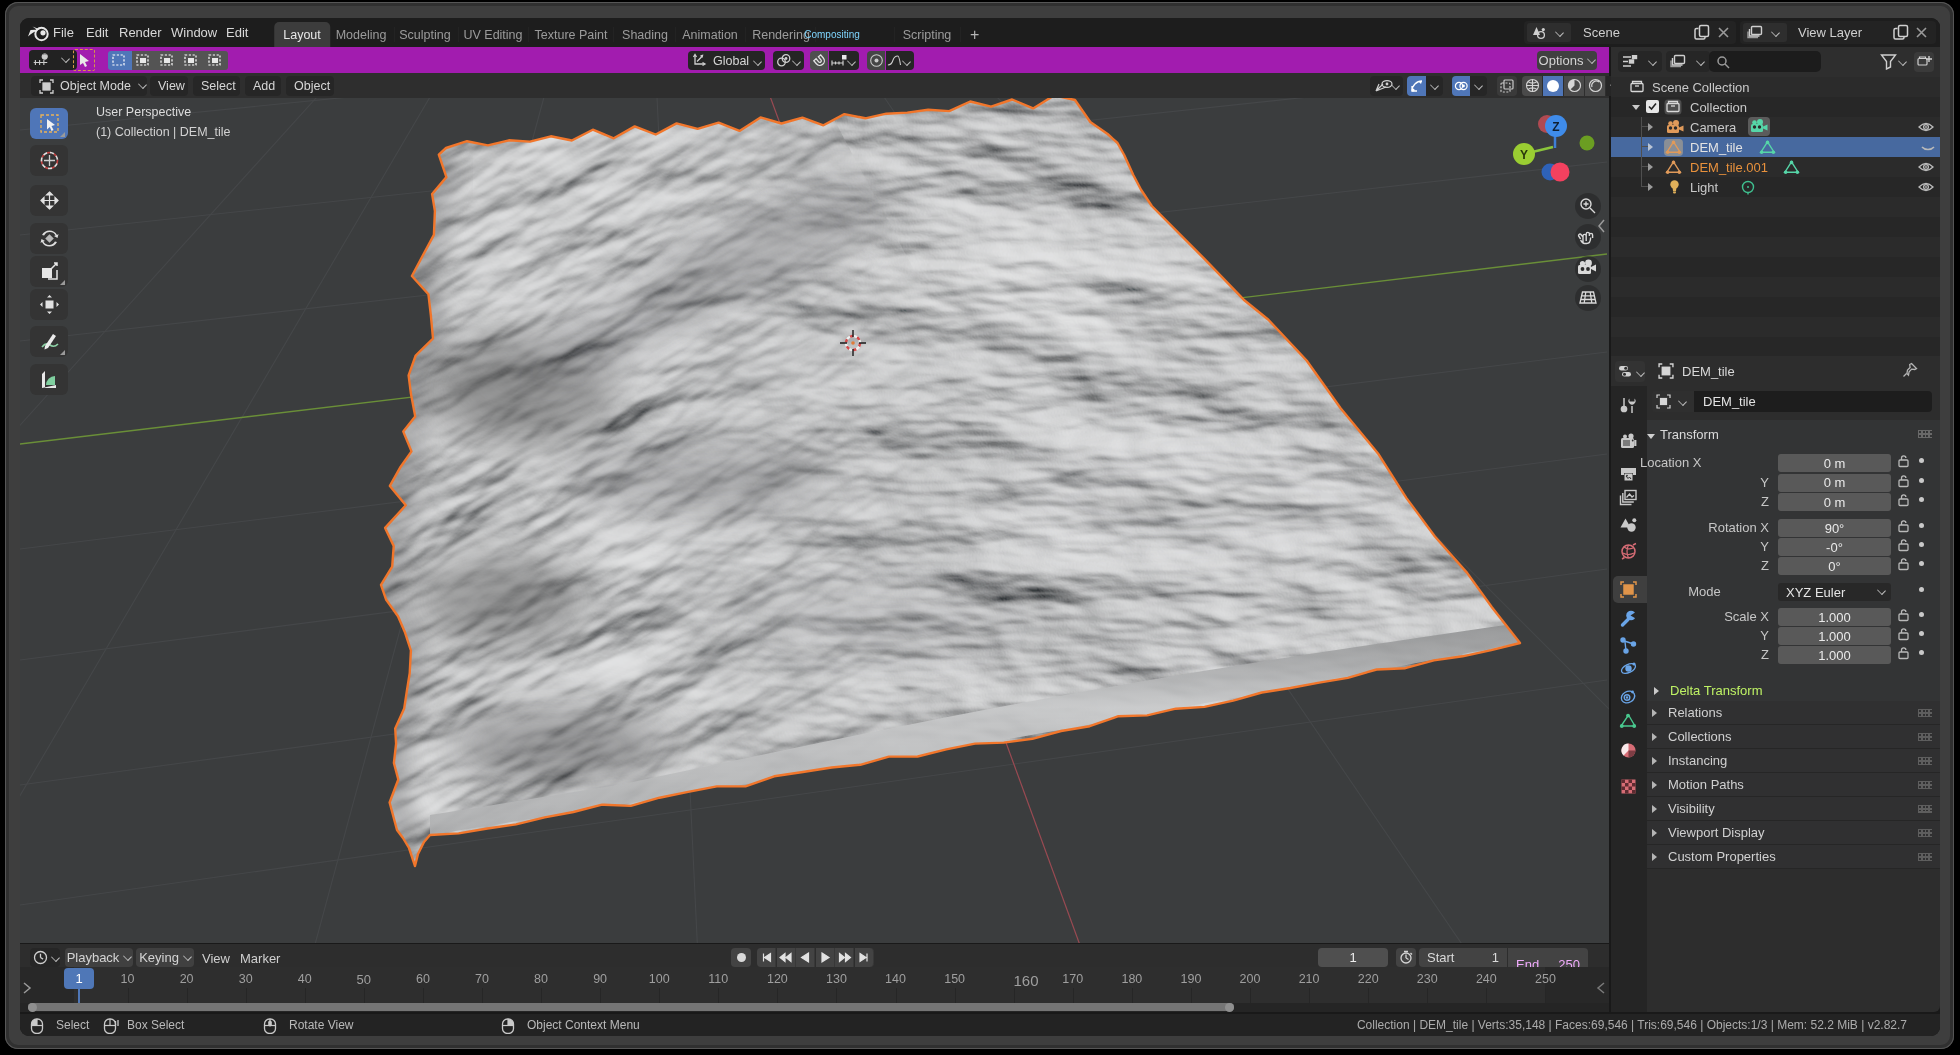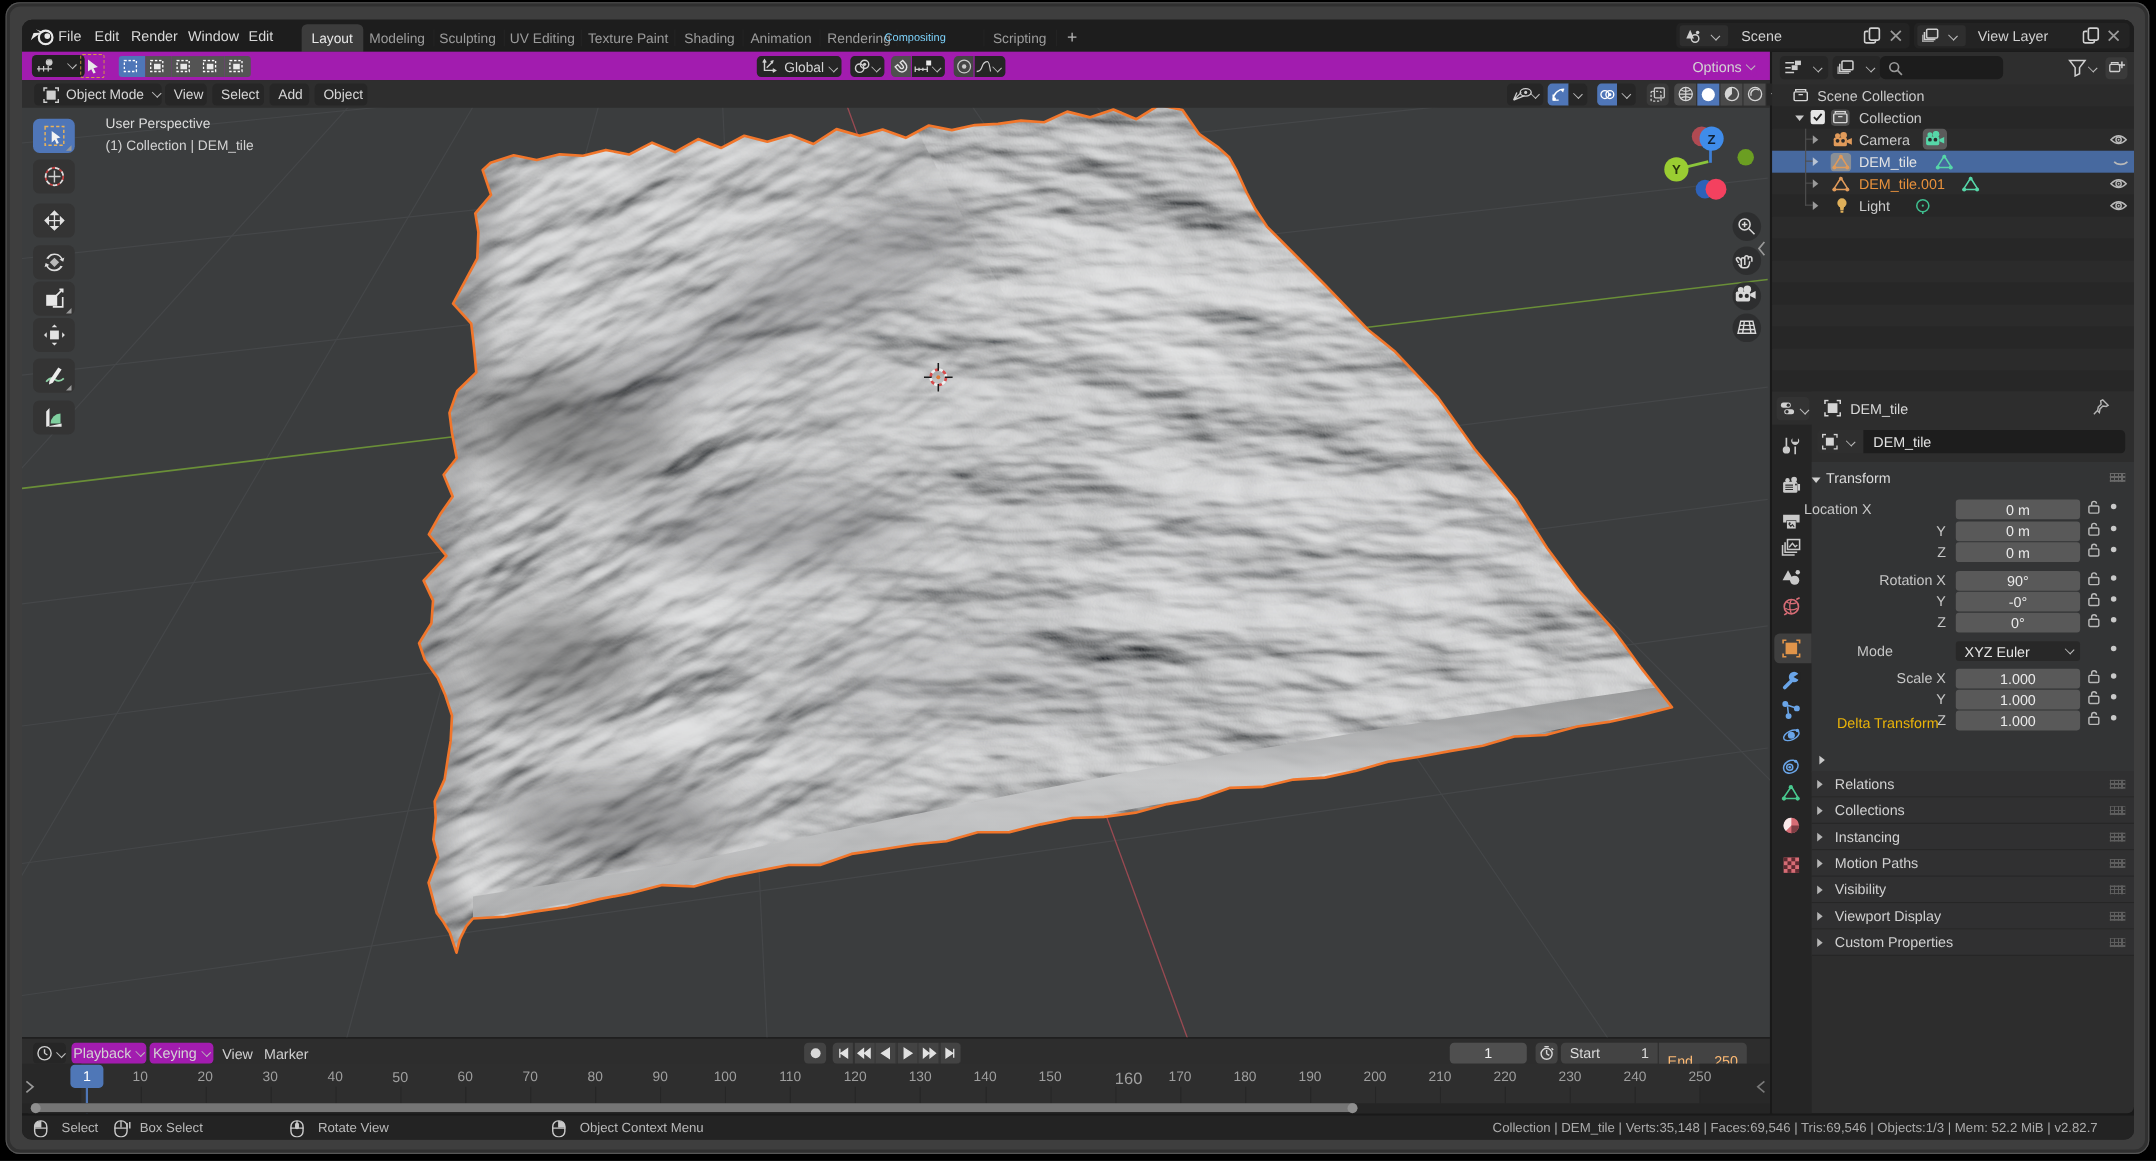--- a/index.html
+++ b/index.html
@@ -1,19 +1,19 @@
 <!DOCTYPE html>
 <html><head><meta charset="utf-8"><style>
 *{margin:0;padding:0;box-sizing:border-box}
 html,body{width:1960px;height:1055px;background:#000;overflow:hidden;font-family:"Liberation Sans",sans-serif;}
 .abs{position:absolute}
 #all div{filter:brightness(1)}
 #frame{position:absolute;left:5px;top:2px;width:1949px;height:1047px;background:#3e3e3e;border-radius:13px;box-shadow:inset 0 0 0 1px #565656, inset 0 0 0 4px #303030;}
 #content{position:absolute;left:20px;top:18px;width:1920px;height:1018px;background:#191919;border-radius:9px;overflow:hidden}
-.pill{background:#a21caf;border-radius:4px;color:#d4d4d4;display:flex;align-items:center;justify-content:center;filter:brightness(1)}
+.pill{background:#404040;border-radius:4px;color:#d4d4d4;display:flex;align-items:center;justify-content:center;filter:brightness(1)}
 .txt{color:#cfcfcf;font-size:13px}
 .chev{display:inline-block;width:7px;height:7px;border-right:1.6px solid #bdbdbd;border-bottom:1.6px solid #bdbdbd;transform:rotate(45deg) scale(1,.8);margin-left:5px;margin-top:-3px}
 .chv{position:absolute;width:7px;height:7px;border-right:1.6px solid #bdbdbd;border-bottom:1.6px solid #bdbdbd;transform:rotate(45deg) scale(1,.8)}
 </style></head><body>
 <div id="frame"></div>
 <div id="content"></div>
 
 <div class="abs" style="left:20px;top:47px;width:1589px;height:896px;background:#2d2d2d"></div>
 
 <svg class="abs" style="left:20px;top:97px" width="1589" height="846" viewBox="20 97 1589 846">
@@ -762,21 +762,21 @@
     <svg class="abs" style="left:1897px;top:646px" width="13" height="14" viewBox="0 0 13 14">
       <rect x="2" y="6" width="9" height="6.5" rx="1" fill="none" stroke="#b9b9b9" stroke-width="1.3"></rect>
       <path d="M4.5 6 V4 a2.2 2.2 0 0 1 4.4 0" fill="none" stroke="#b9b9b9" stroke-width="1.3"></path>
     </svg>
     <div class="abs" style="left:1919px;top:650px;width:5px;height:5px;border-radius:50%;background:#c9c9c9"></div>
     <div class="abs" style="left:1640px;top:584px;width:129px;text-align:center;color:#c6c6c6;font-size:13px">Mode</div>
     <div class="abs" style="left:1778px;top:583px;width:113px;height:18px;background:#282828;border-radius:3px;color:#e5e5e5;font-size:13px;display:flex;align-items:center;padding-left:8px">XYZ Euler</div>
     <i class="chv" style="left:1878px;top:587px"></i>
     <div class="abs" style="left:1919px;top:587px;width:5px;height:5px;border-radius:50%;background:#c9c9c9"></div>
     <div class="abs" style="left:1654px;top:687px;width:0;height:0;border-left:5px solid #c9c9c9;border-top:4px solid transparent;border-bottom:4px solid transparent"></div>
-    <div class="abs" style="left:1670px;top:650px;color:#eab308;font-size:13px">Delta Transform</div>
+    <div class="abs" style="left:1670px;top:683px;color:#bef264;font-size:13px">Delta Transform</div>
     <div class="abs" style="left:1647px;top:701px;width:293px;height:24px;background:#303031;border-bottom:1px solid #262626"></div>
     <div class="abs" style="left:1652px;top:709px;width:0;height:0;border-left:5px solid #b5b5b5;border-top:4px solid transparent;border-bottom:4px solid transparent"></div>
     <div class="abs" style="left:1668px;top:705px;color:#d0d0d0;font-size:13px">Relations</div>
     <div class="abs" style="left:1918px;top:709px;width:14px;height:8px;background-image:repeating-linear-gradient(90deg,#6a6a6a 0 1.5px,transparent 1.5px 3.5px),repeating-linear-gradient(0deg,#6a6a6a 0 1.5px,transparent 1.5px 3.5px);opacity:.8"></div>
     <div class="abs" style="left:1647px;top:725px;width:293px;height:24px;background:#303031;border-bottom:1px solid #262626"></div>
     <div class="abs" style="left:1652px;top:733px;width:0;height:0;border-left:5px solid #b5b5b5;border-top:4px solid transparent;border-bottom:4px solid transparent"></div>
     <div class="abs" style="left:1668px;top:729px;color:#d0d0d0;font-size:13px">Collections</div>
     <div class="abs" style="left:1918px;top:733px;width:14px;height:8px;background-image:repeating-linear-gradient(90deg,#6a6a6a 0 1.5px,transparent 1.5px 3.5px),repeating-linear-gradient(0deg,#6a6a6a 0 1.5px,transparent 1.5px 3.5px);opacity:.8"></div>
     <div class="abs" style="left:1647px;top:749px;width:293px;height:24px;background:#303031;border-bottom:1px solid #262626"></div>
     <div class="abs" style="left:1652px;top:757px;width:0;height:0;border-left:5px solid #b5b5b5;border-top:4px solid transparent;border-bottom:4px solid transparent"></div>
@@ -830,21 +830,21 @@
     <div class="abs" style="left:1318px;top:948px;width:70px;height:19px;background:#4f4f4f;border-radius:4px;color:#efefef;font-size:13px;display:flex;align-items:center;justify-content:center">1</div>
     <div class="abs" style="left:1396px;top:948px;width:20px;height:19px;background:#434343;border-radius:4px"></div>
     <svg class="abs" style="left:1399px;top:950px" width="14" height="15" viewBox="0 0 14 15">
       <circle cx="7" cy="8" r="5" fill="none" stroke="#d5d5d5" stroke-width="1.3"></circle>
       <path d="M7 8 V4.5 M7 8 l2.5 1.5 M5 1.5 h4 M11.5 3 l1.5 1.5" stroke="#d5d5d5" stroke-width="1.3" fill="none"></path>
     </svg>
     <div class="abs" style="left:1419px;top:948px;width:88px;height:19px;background:#434343;border-radius:4px 0 0 4px;color:#dadada;font-size:13px;display:flex;align-items:center;padding:0 8px;justify-content:space-between">
       <span>Start</span>
       <span>1</span>
     </div>
-    <div class="abs" style="left:1508px;top:948px;width:80px;height:19px;background:#434343;border-radius:0 4px 4px 0;color:#fdba74;font-size:13px;display:flex;align-items:center;padding:16px 8px;justify-content:space-between">
+    <div class="abs" style="left:1508px;top:948px;width:80px;height:19px;background:#434343;border-radius:0 4px 4px 0;color:#f0abfc;font-size:13px;display:flex;align-items:center;padding:16px 8px;justify-content:space-between">
       <span>End</span>
       <span>250</span>
     </div>
     <div class="abs" style="left:20px;top:967px;width:1589px;height:36px;background:#2e2e2e"></div>
     <div class="abs" style="left:20px;top:967px;width:54px;height:36px;background:#282828"></div>
     <div class="abs" style="left:1545px;top:967px;width:64px;height:36px;background:#282828"></div>
     <div class="abs" style="left:20px;top:0px;width:1589px;height:1055px;pointer-events:none">
       <div class="abs" style="left:107.5px;top:972px;color:#9f9f9f;font-size:12.5px;transform:translateX(-50%)">10</div>
       <div class="abs" style="left:108px;top:988px;width:1px;height:15px;background:#262626"></div>
       <div class="abs" style="left:166.58px;top:972px;color:#9f9f9f;font-size:12.5px;transform:translateX(-50%)">20</div>

